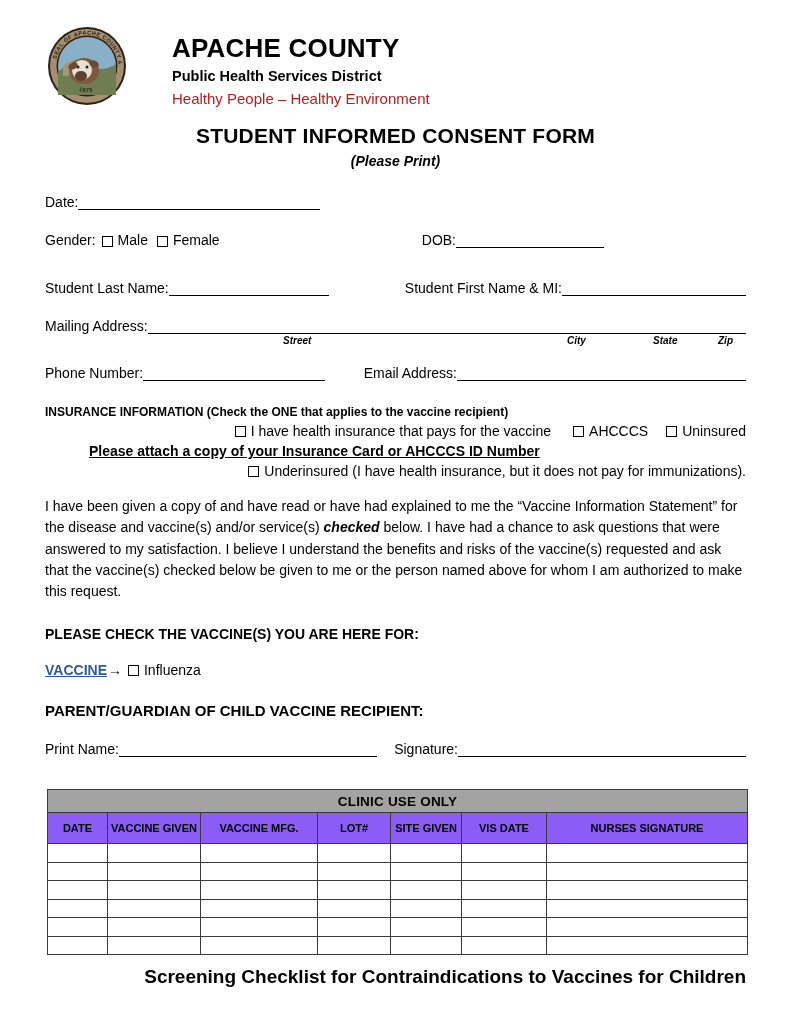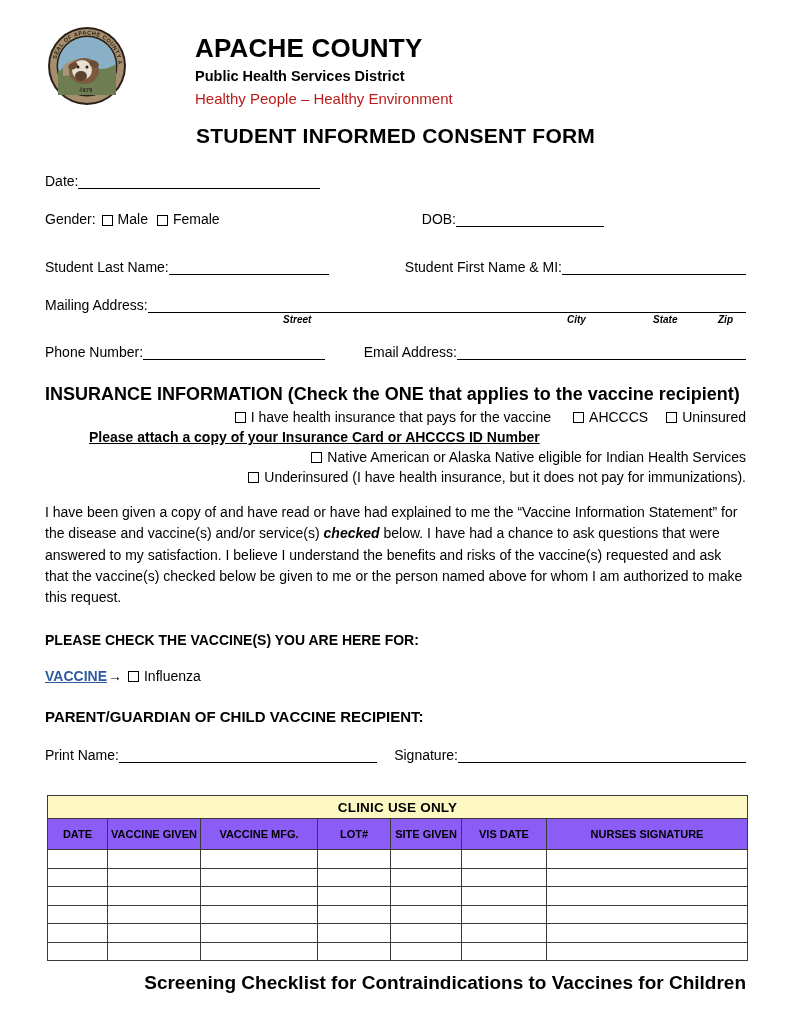--- a/index.html
+++ b/index.html
@@ -31,21 +31,21 @@
   }
   .seal {
     width: 80px;
     height: 80px;
     flex: 0 0 80px;
     margin-left: 2px;
     position: relative;
   }
   .seal svg { display: block; }
   .org-block {
-    margin-left: 68px;
+    margin-left: 45px;
     padding-top: 8px;
   }
   .org-name {
     font-size: 26px;
     font-weight: bold;
     letter-spacing: 0.2px;
     line-height: 1.1;
   }
   .org-sub {
     font-size: 14.5px;
@@ -127,21 +127,21 @@
     vertical-align: middle;
     position: relative;
     top: -1px;
     background: #fff;
     box-sizing: content-box;
   }
 
   
   .insurance { margin-top: 24px; }
   .ins-head {
-    font-size: 18px;
+    font-size: 12px;
     font-weight: bold;
   }
   .ins-item {
     font-size: 14px;
     margin-top: 4px;
     padding-left: 25px;
     text-align: right;
   }
   .ins-note {
     font-size: 14px;
@@ -195,21 +195,21 @@
     width: 700px;
     margin: 32px 0 0 2px;
     border-collapse: collapse;
     table-layout: fixed;
   }
   .clinic-table th, .clinic-table td {
     border: 1.3px solid #3a3a3a;
     padding: 0;
   }
   .clinic-title-cell {
-    background: #fef9c3;
+    background: #a3a3a3;
     text-align: center;
     font-size: 13.5px;
     font-weight: bold;
     height: 22px;
     letter-spacing: 0.2px;
   }
   .clinic-head-cell {
     background: #8b5cf6;
     text-align: center;
     font-size: 11px;
@@ -266,20 +266,21 @@
       </svg>
     </div>
     <div class="org-block">
       <div class="org-name">APACHE COUNTY</div>
       <div class="org-sub">Public Health Services District</div>
       <div class="org-tag">Healthy People – Healthy Environment</div>
     </div>
   </div>
 
   <div class="form-title">STUDENT INFORMED CONSENT FORM</div>
+  <div class="form-subtitle">(Please Print)</div>
 
   <div class="fieldrow date-row">
     <span class="label">Date:</span>
     <span class="rule date-rule"></span>
   </div>
 
   <div class="fieldrow gender-row">
     <span class="label">Gender:</span>
     <span style="width:6px" class="gap"></span>
     <span class="cb"></span>
@@ -325,23 +326,20 @@
 
   <div class="insurance">
     <div class="ins-head">INSURANCE INFORMATION (Check the ONE that applies to the vaccine recipient)</div>
 
     <div class="ins-item">
       <span class="cb"></span><span>I have health insurance that pays for the vaccine</span><span class="ins-inline-gap"></span><span class="cb"></span><span>AHCCCS</span><span class="ins-inline-gap2"></span><span class="cb"></span><span>Uninsured</span>
     </div>
 
     <div class="ins-note">Please attach a copy of your Insurance Card or AHCCCS ID Number</div>
 
-    <div class="ins-item">
-      <span class="cb"></span><span>Native American or Alaska Native eligible for Indian Health Services</span>
-    </div>
 
     <div class="ins-item">
       <span class="cb"></span><span>Underinsured (I have health insurance, but it does not pay for immunizations).</span>
     </div>
   </div>
 
   <div class="consent"><span>I have been given a copy of and have read or have had explained to me the “Vaccine Information Statement” for the disease and vaccine(s) and/or service(s) </span><i>checked</i><span> below. I have had a chance to ask questions that were answered to my satisfaction. I believe I understand the benefits and risks of the vaccine(s) requested and ask that the vaccine(s) checked below be given to me or the person named above for whom I am authorized to make this request.</span></div>
 
   <div class="section-head">PLEASE CHECK THE VACCINE(S) YOU ARE HERE FOR:</div>
 

